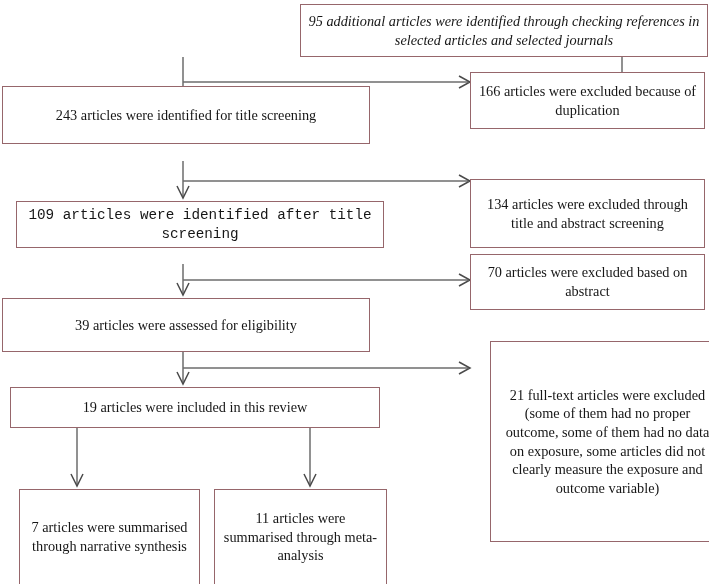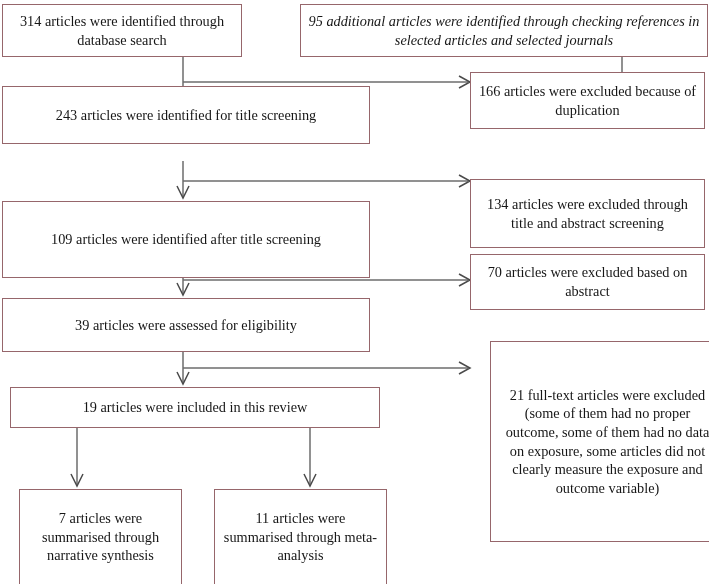--- a/index.html
+++ b/index.html
@@ -87,37 +87,34 @@
     <line x1="183" y1="368" x2="468" y2="368"></line>
     <path class="arrowhead" d="M 459 362 L 470 368 L 459 374"></path>
 
     <line x1="77" y1="428" x2="77" y2="484"></line>
     <path class="arrowhead" d="M 71 474 L 77 486 L 83 474"></path>
 
     <line x1="310" y1="428" x2="310" y2="484"></line>
     <path class="arrowhead" d="M 304 474 L 310 486 L 316 474"></path>
   </svg>
 
-  <div class="box" style="left:2px; top:4px; width:240px; height:53px;">
-    <span>314 articles were identified through database search</span>
-  </div>
 
   <div class="box" style="left:300px; top:4px; width:408px; height:53px;font-style:italic;">
     <span>95 additional articles were identified through checking references in selected articles and selected journals</span>
   </div>
 
   <div class="box" style="left:2px; top:86px; width:368px; height:58px;">
     <span>243 articles were identified for title screening</span>
   </div>
 
   <div class="box" style="left:470px; top:72px; width:235px; height:57px;">
     <span>166 articles were excluded because of duplication</span>
   </div>
 
-  <div class="box" style="left:2px; top:201px; width:368px; height:77px;">
+  <div class="box" style="left:16px; top:201px; width:368px; height:47px;font-family:Liberation Mono, monospace;">
     <span>109 articles were identified after title screening</span>
   </div>
 
   <div class="box" style="left:470px; top:155px; width:235px; height:69px;margin-top:24px;">
     <span>134 articles were excluded through title and abstract screening</span>
   </div>
 
   <div class="box" style="left:2px; top:298px; width:368px; height:54px;">
     <span>39 articles were assessed for eligibility</span>
   </div>
@@ -127,21 +124,21 @@
   </div>
 
   <div class="box" style="left:10px; top:387px; width:370px; height:41px;">
     <span>19 articles were included in this review</span>
   </div>
 
   <div class="box" style="left:490px; top:341px; width:235px; height:201px; padding:0 10px;">
     <span>21 full-text articles were excluded (some of them had no proper outcome, some of them had no data on exposure, some articles did not clearly measure the exposure and outcome variable)</span>
   </div>
 
-  <div class="box" style="left:19px; top:489px; width:163px; height:95px; border-bottom:none;">
+  <div class="box" style="left:19px; top:489px; width:181px; height:95px; border-bottom:none;">
     <span>7 articles were summarised through narrative synthesis</span>
   </div>
 
   <div class="box" style="left:214px; top:489px; width:173px; height:95px; border-bottom:none;">
     <span>11 articles were summarised through meta-analysis</span>
   </div>
 
 </div>
 
 </body></html>

